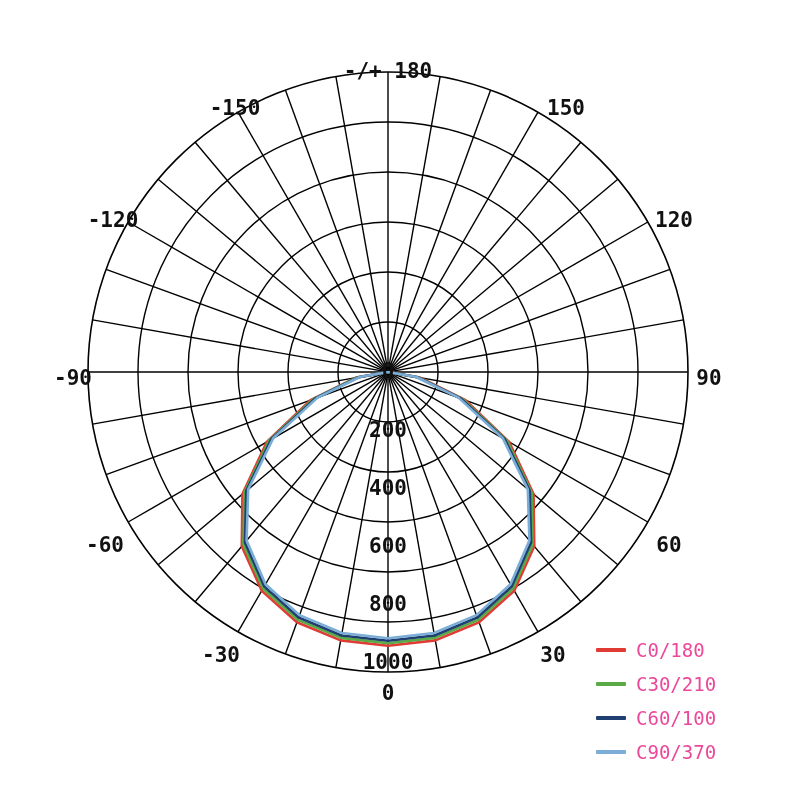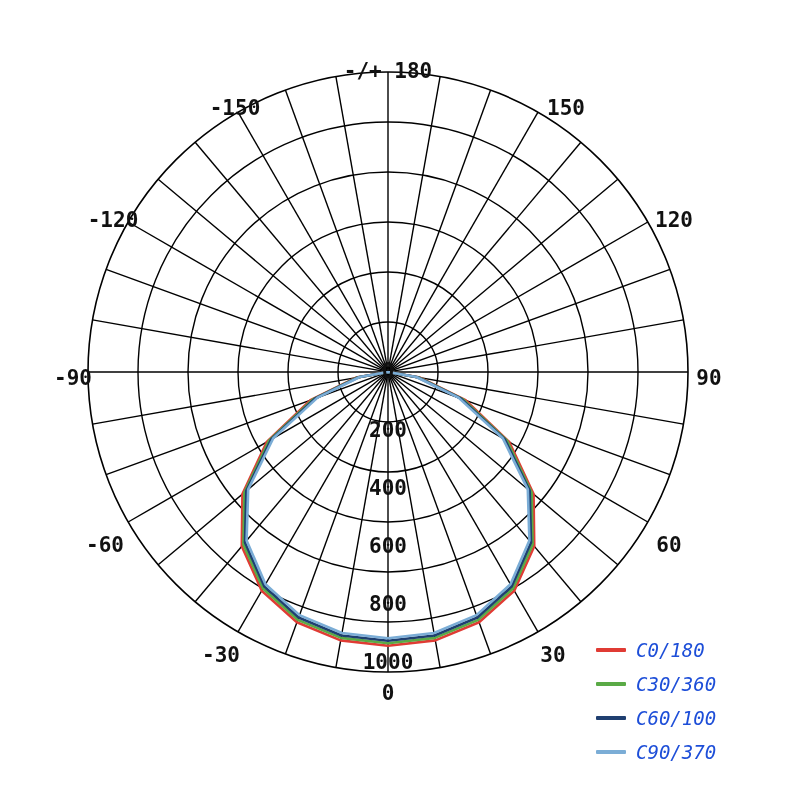--- a/index.html
+++ b/index.html
@@ -39,24 +39,23 @@
   }
   .legend-swatch {
     width: 30px;
     height: 4px;
     border-radius: 1px;
     flex: 0 0 auto;
   }
   .legend-label {
     font-family: "DejaVu Sans Mono", monospace;
     font-size: 19px;
-    color: #1d4ed8;
+    color: #ec4899;
     line-height: 20px;
     white-space: nowrap;
-    font-style: italic;
   }
   text {
     font-family: "DejaVu Sans Mono", monospace;
     fill: #111111;
   }
   .ang-label {
     font-size: 21px;
     font-weight: bold;
   }
   .rad-label {
@@ -133,21 +132,21 @@
     </g>
   </svg>
 
   <div class="legend">
     <div class="legend-item">
       <span class="legend-swatch" style="background:#e03b34"></span>
       <span class="legend-label">C0/180</span>
     </div>
     <div class="legend-item">
       <span class="legend-swatch" style="background:#5aaa46"></span>
-      <span class="legend-label">C30/360</span>
+      <span class="legend-label">C30/210</span>
     </div>
     <div class="legend-item">
       <span class="legend-swatch" style="background:#1f3f70"></span>
       <span class="legend-label">C60/100</span>
     </div>
     <div class="legend-item">
       <span class="legend-swatch" style="background:#7badd6"></span>
       <span class="legend-label">C90/370</span>
     </div>
   </div>

